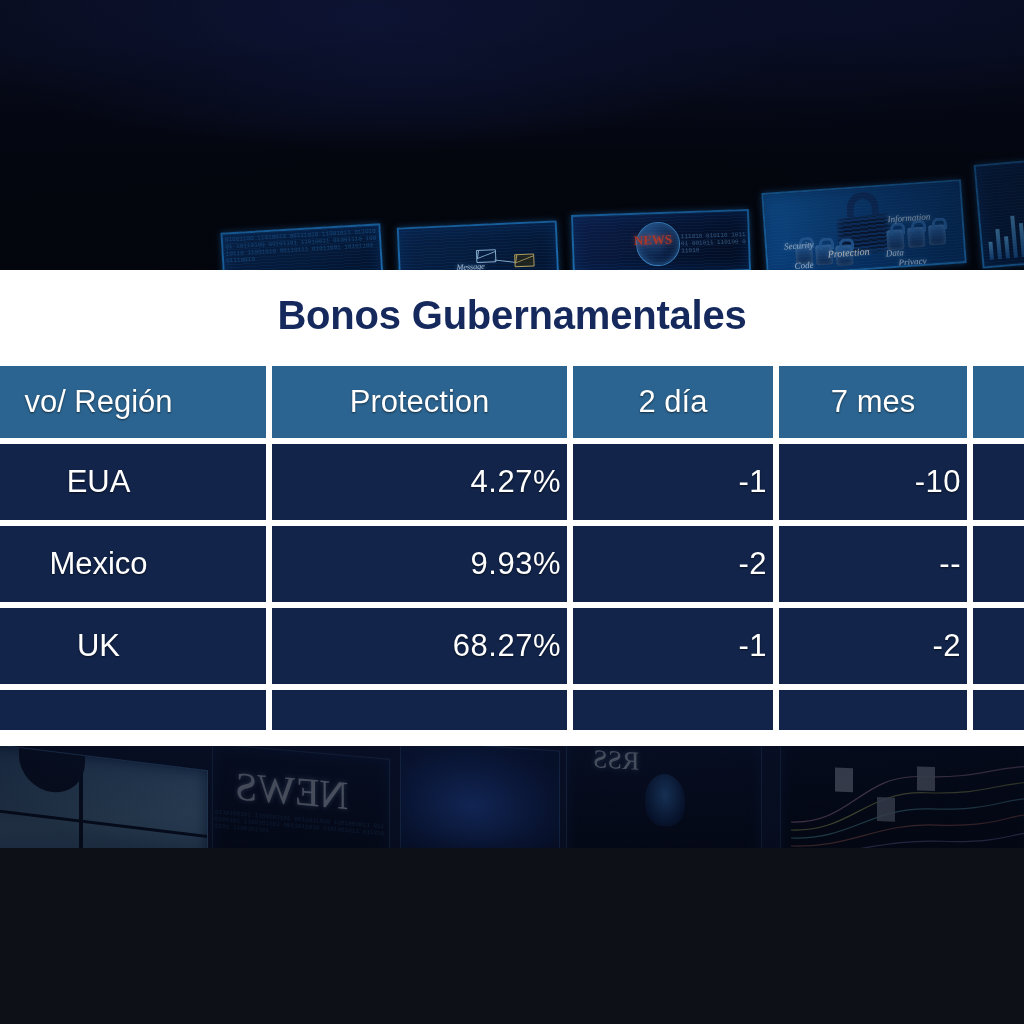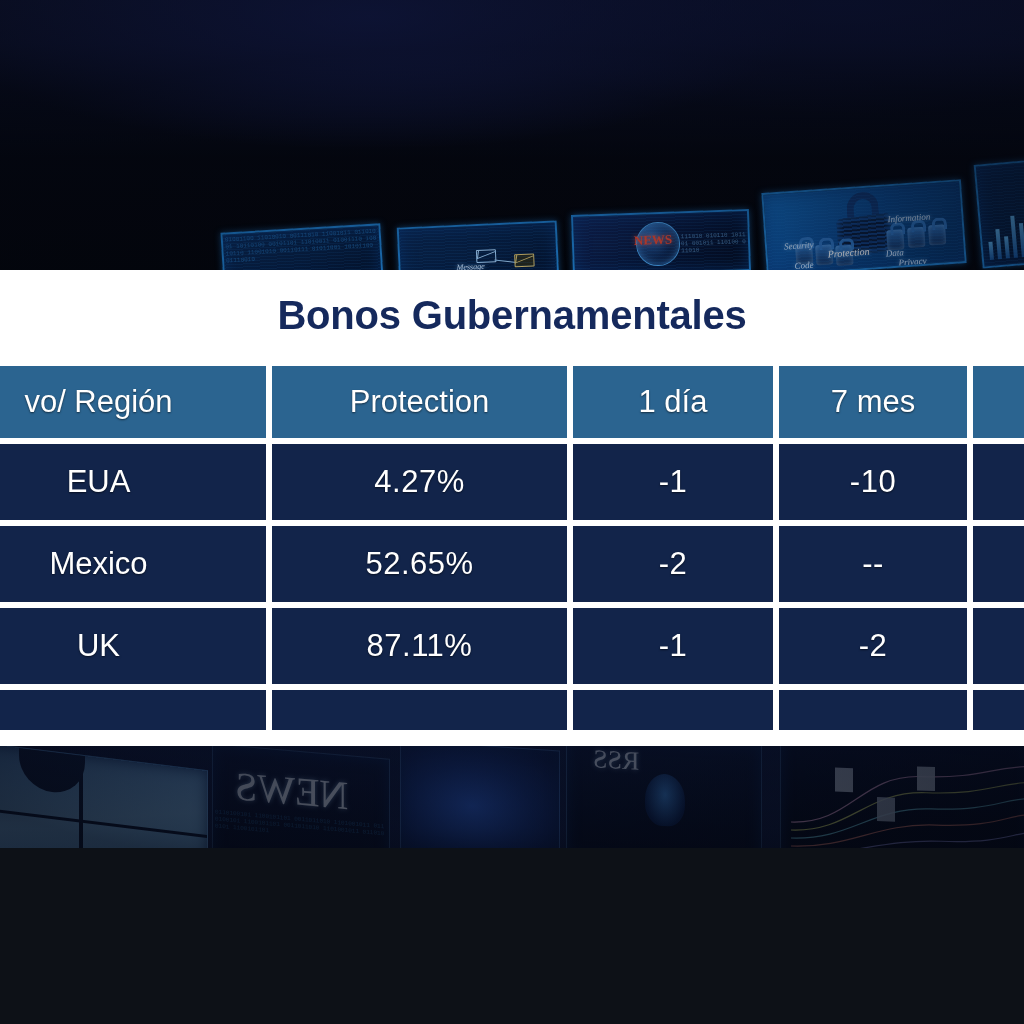--- a/index.html
+++ b/index.html
@@ -238,21 +238,21 @@
     height:40px;
     background:#12244a;
   }
 
   col.c-asset { width:335px; }
   col.c-yield { width:295px; }
   col.c-d1    { width:200px; }
   col.c-m1    { width:188px; }
   col.c-y1    { width:160px; }
 
-  .tbl td.num { letter-spacing:0.5px; }
+  .tbl td.num { letter-spacing:0.5px;text-align:right; }
 </style>
 </head>
 <body>
 
 <div id="stage">
 
   <div class="bg-photo">
 
     <div class="mon-top">
 
@@ -410,43 +410,43 @@
         <col class="c-asset">
           <col class="c-yield">
           <col class="c-d1">
           <col class="c-m1">
           <col class="c-y1">
       </colgroup>
       <thead>
         <tr>
           <th>vo/ Región</th>
           <th>Protection</th>
-          <th>1 día</th>
+          <th>2 día</th>
           <th>7 mes</th>
           <th>1</th>
         </tr>
       </thead>
       <tbody>
         <tr>
           <td>EUA</td>
           <td class="num">4.27%</td>
           <td class="num">-1</td>
           <td class="num">-10</td>
           <td class="num">+</td>
         </tr>
         <tr>
           <td>Mexico</td>
-          <td class="num">52.65%</td>
+          <td class="num">9.93%</td>
           <td class="num">-2</td>
           <td class="num">--</td>
           <td class="num">+1</td>
         </tr>
         <tr>
           <td>UK</td>
-          <td class="num">87.11%</td>
+          <td class="num">68.27%</td>
           <td class="num">-1</td>
           <td class="num">-2</td>
           <td class="num">-5</td>
         </tr>
         <tr class="spacer-row">
           <td></td>
           <td></td>
           <td></td>
           <td></td>
           <td></td>

